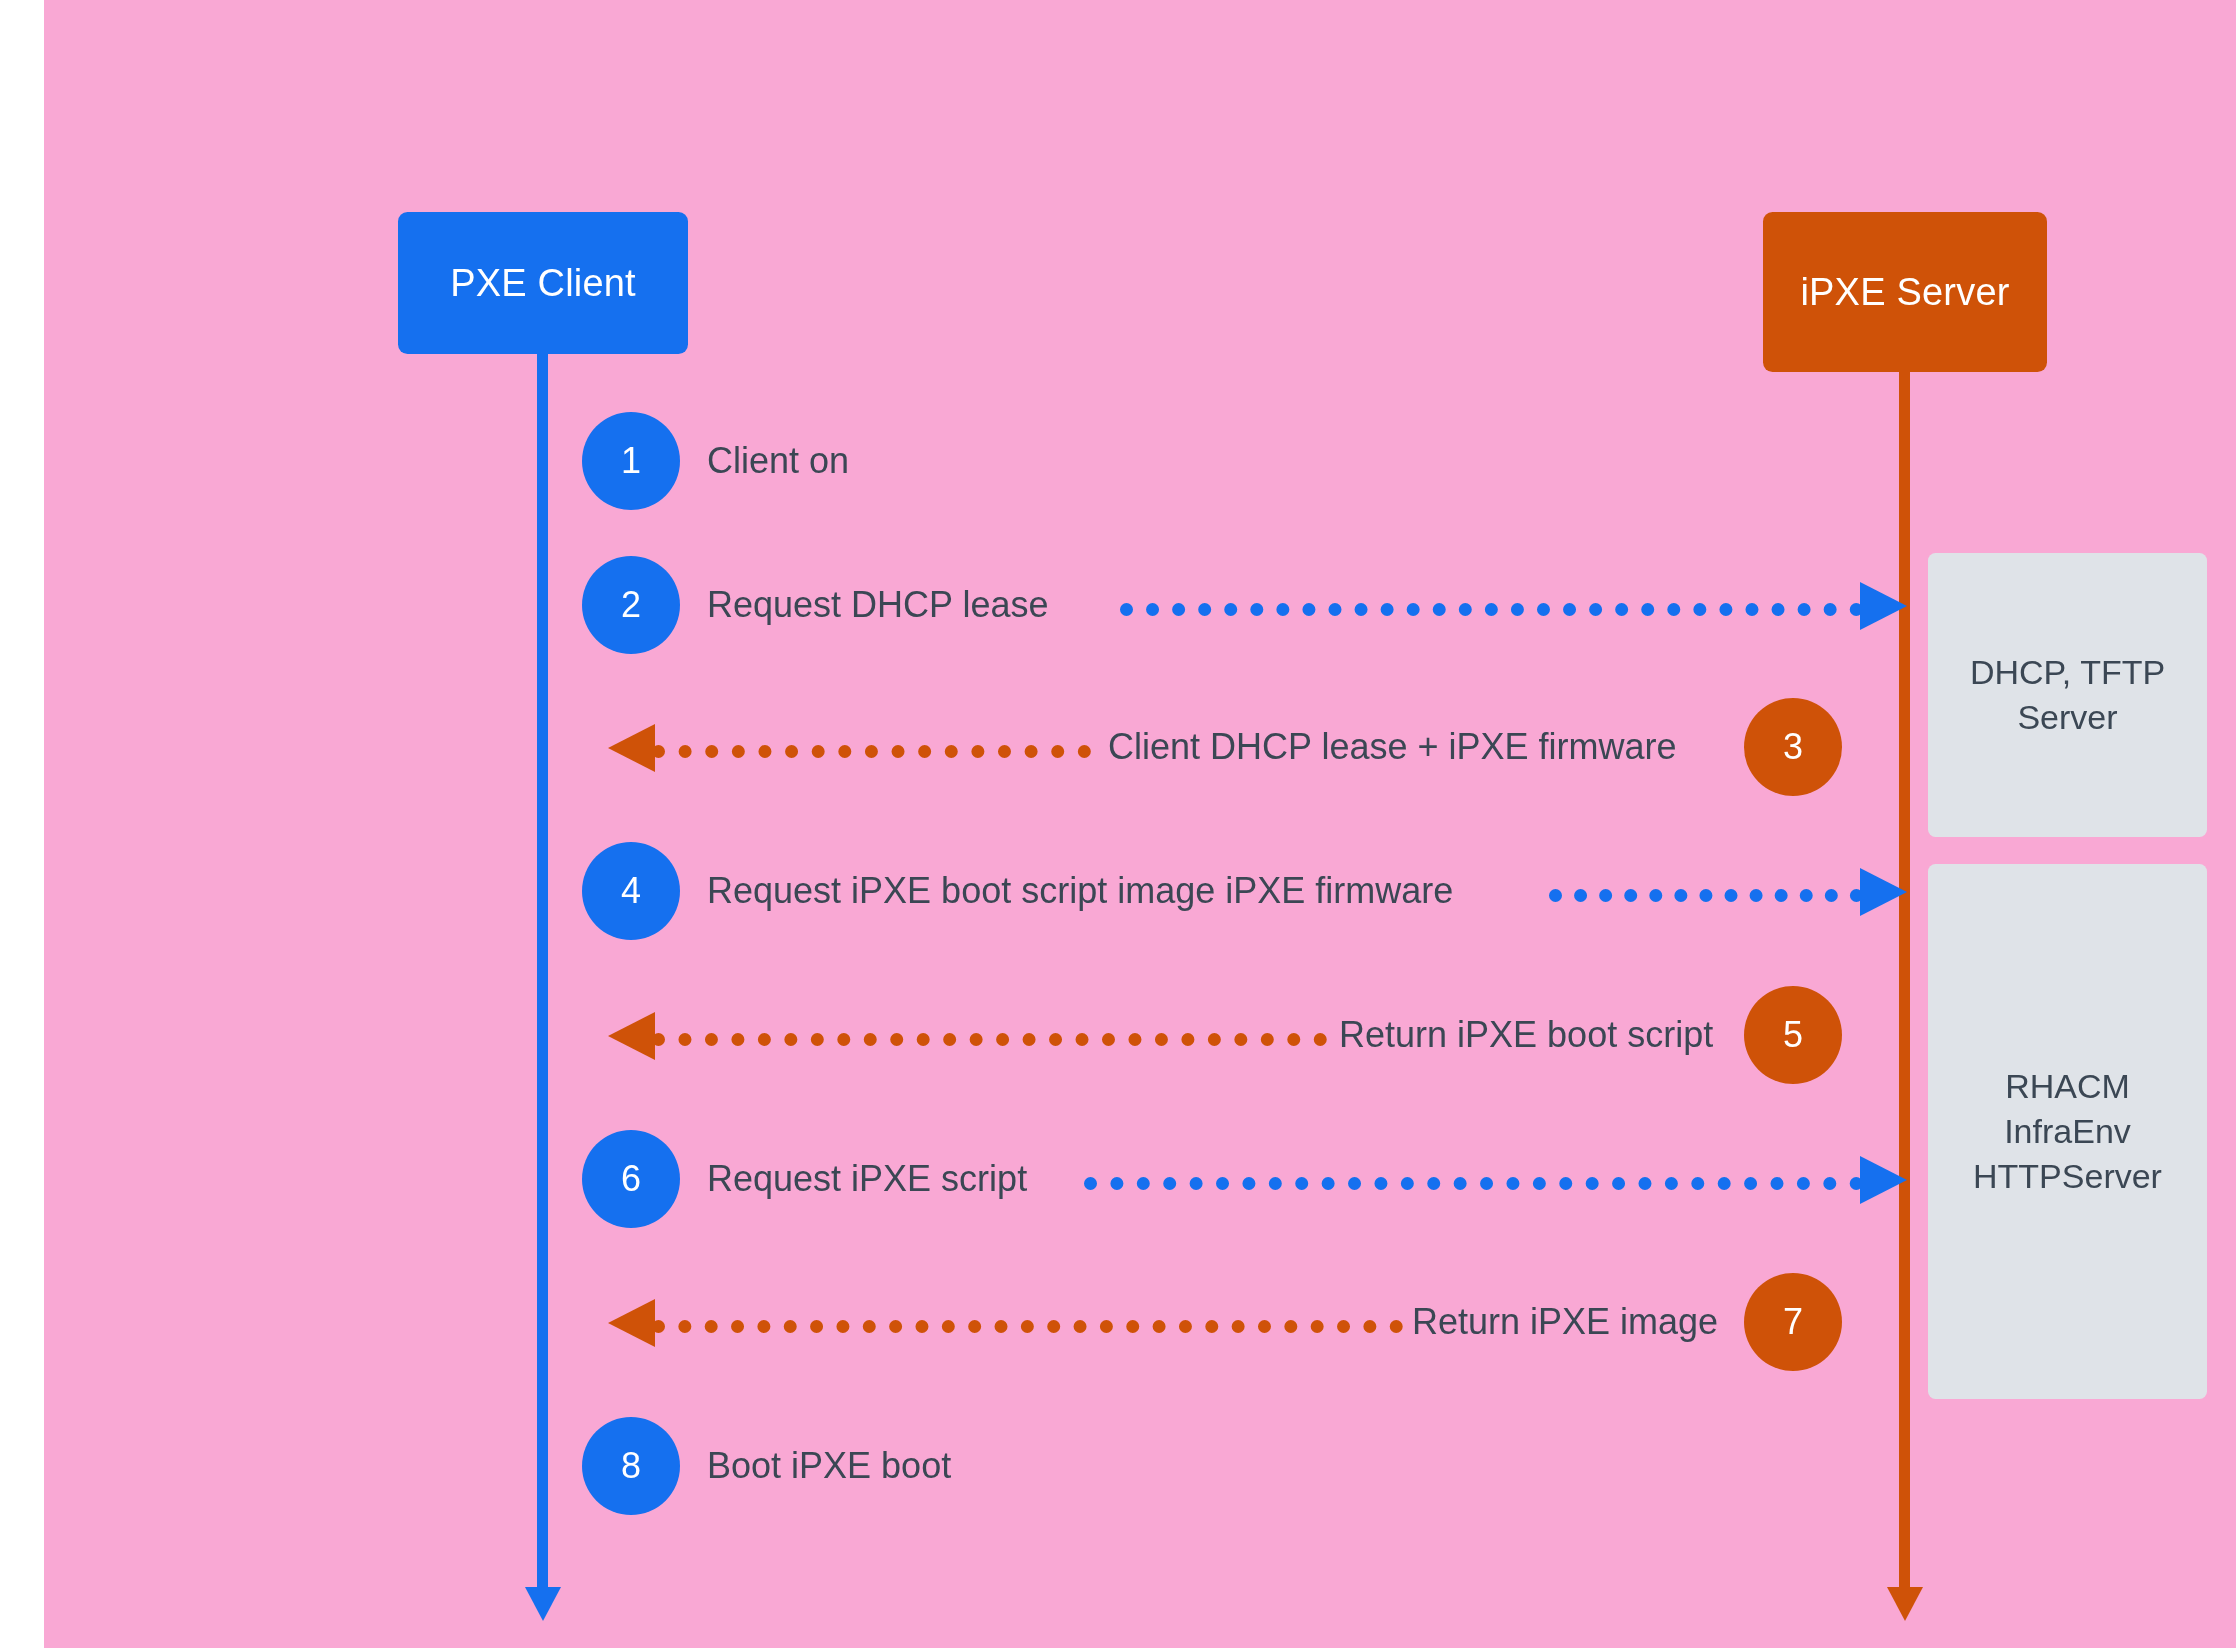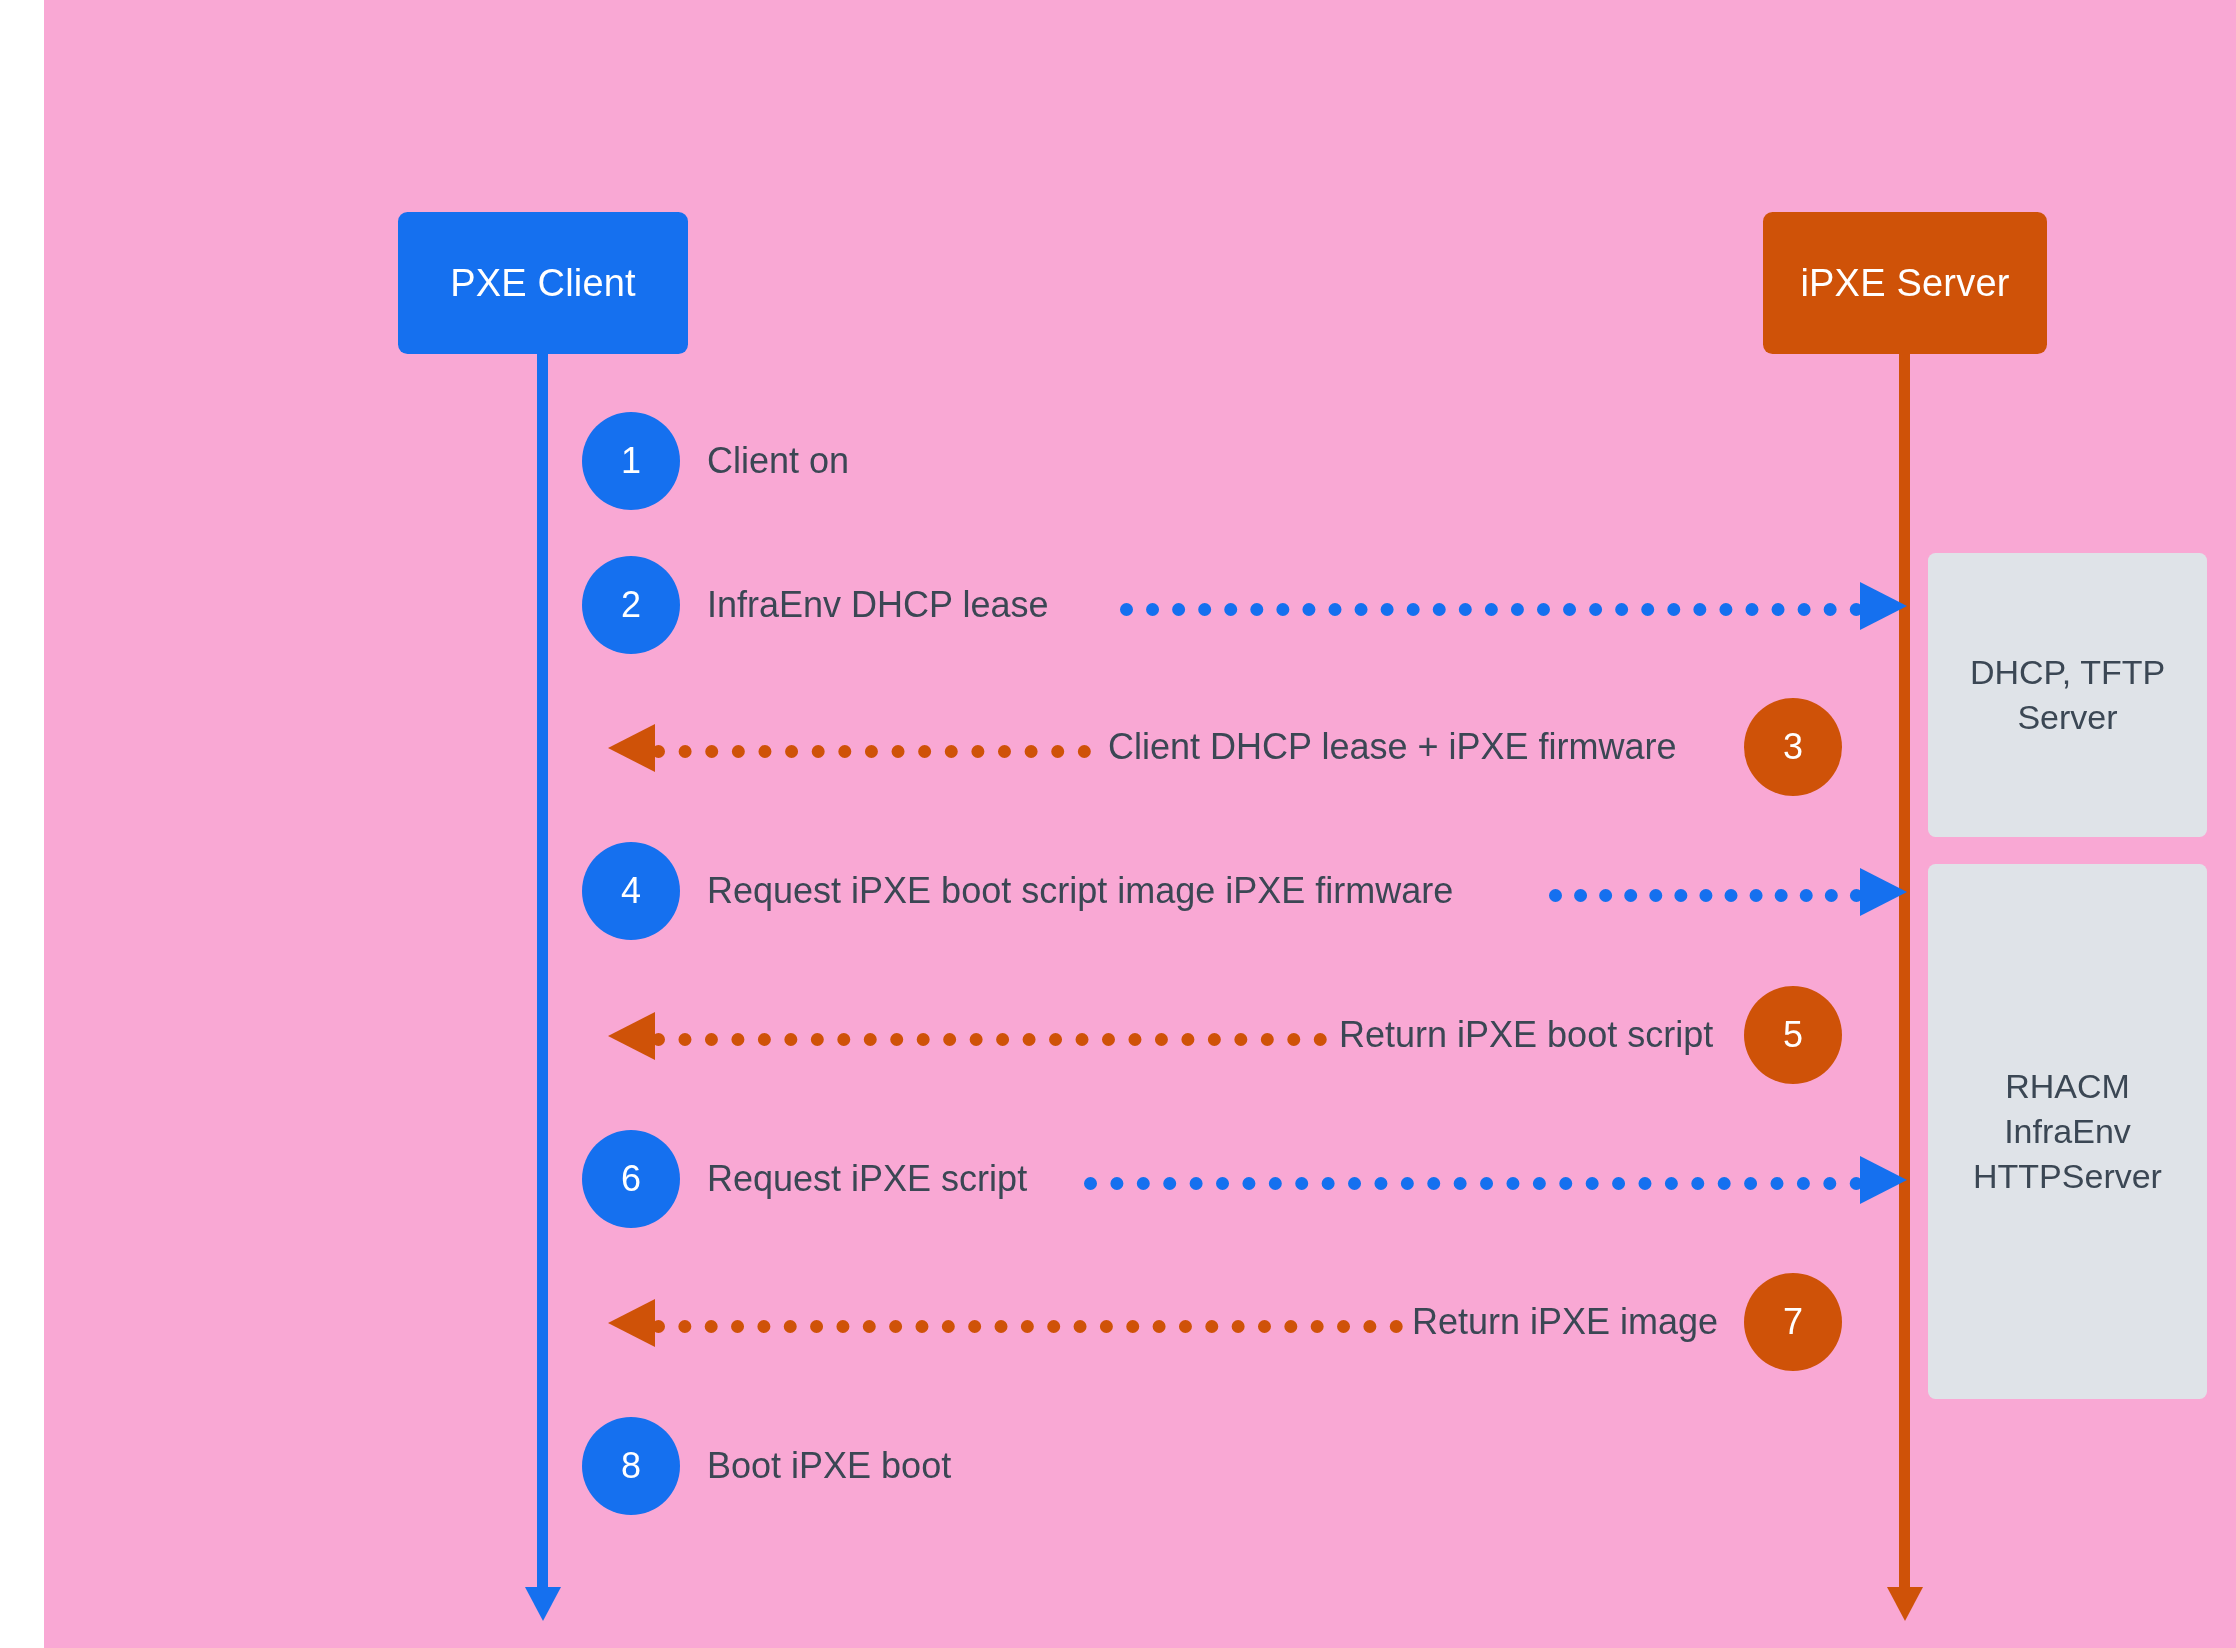--- a/index.html
+++ b/index.html
@@ -37,21 +37,21 @@
     left: 354px;
     top: 212px;
     width: 290px;
     height: 142px;
     background: #1570ef;
   }
   #ipxe-server-box {
     left: 1719px;
     top: 212px;
     width: 284px;
-    height: 142px;
+    height: 160px;
     background: #cf5208;
   }
 
   
   .lifeline {
     position: absolute;
     width: 11.4px;
   }
   .lifeline .stem {
     position: absolute;
@@ -209,21 +209,21 @@
     <div class="badge blue" style="left:0;">
       <span>1</span>
     </div>
     <div class="step-label" style="left:125px;">Client on</div>
   </div>
 
   <div class="step-row" style="left:538px; top:556px; width:1325px;">
     <div class="badge blue" style="left:0;">
       <span>2</span>
     </div>
-    <div class="step-label" style="left:125px;">InfraEnv DHCP lease</div>
+    <div class="step-label" style="left:125px;">Request DHCP lease</div>
     <div class="msg-arrow to-right" style="left:538px; width:787px;">
       <div class="dots"></div>
       <div class="tip"></div>
     </div>
   </div>
 
   <div class="step-row" style="left:564px; top:698px; width:1230px;">
     <div class="msg-arrow to-left" style="left:0; width:483px;">
       <div class="dots"></div>
       <div class="tip"></div>

